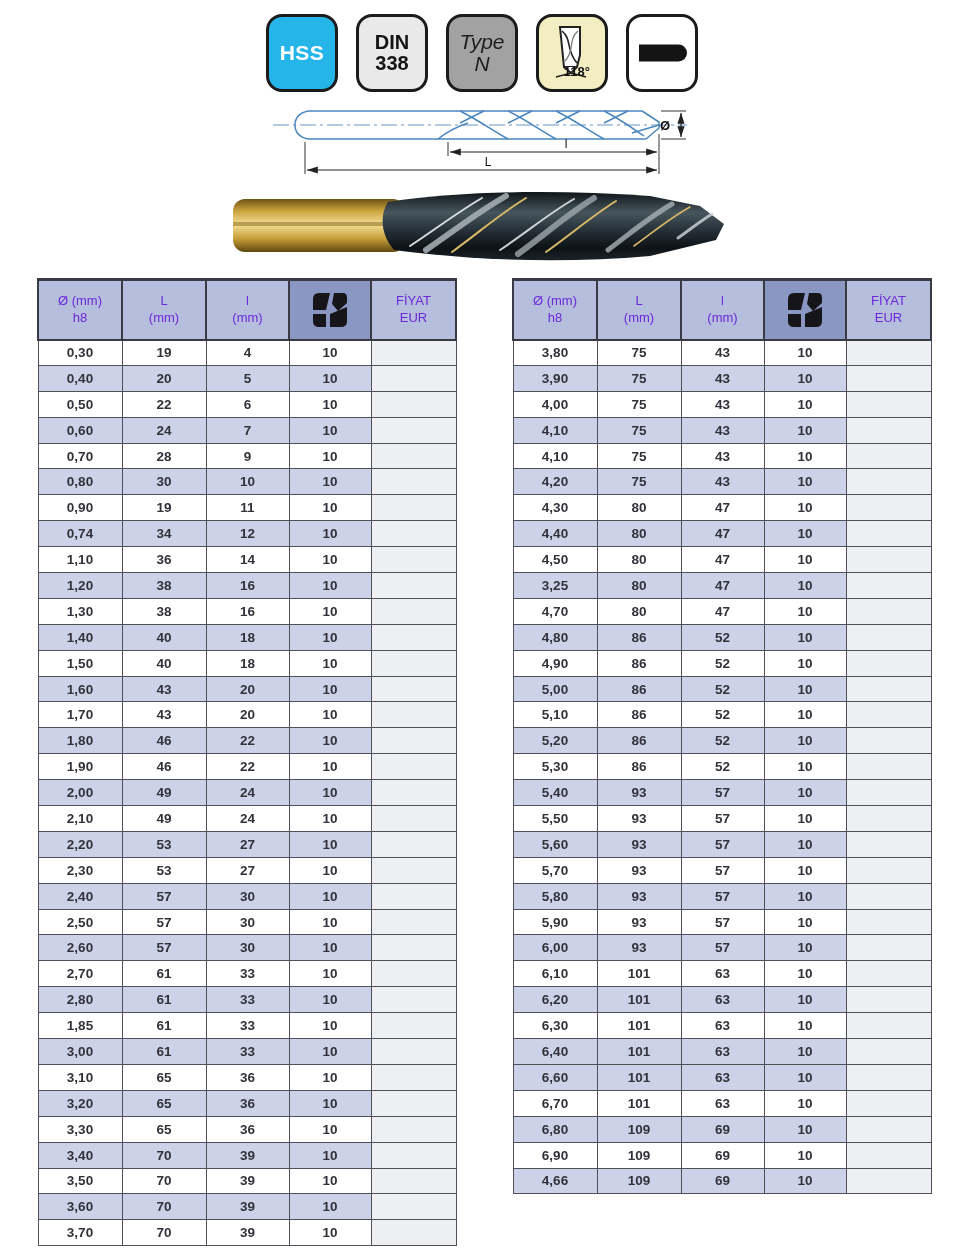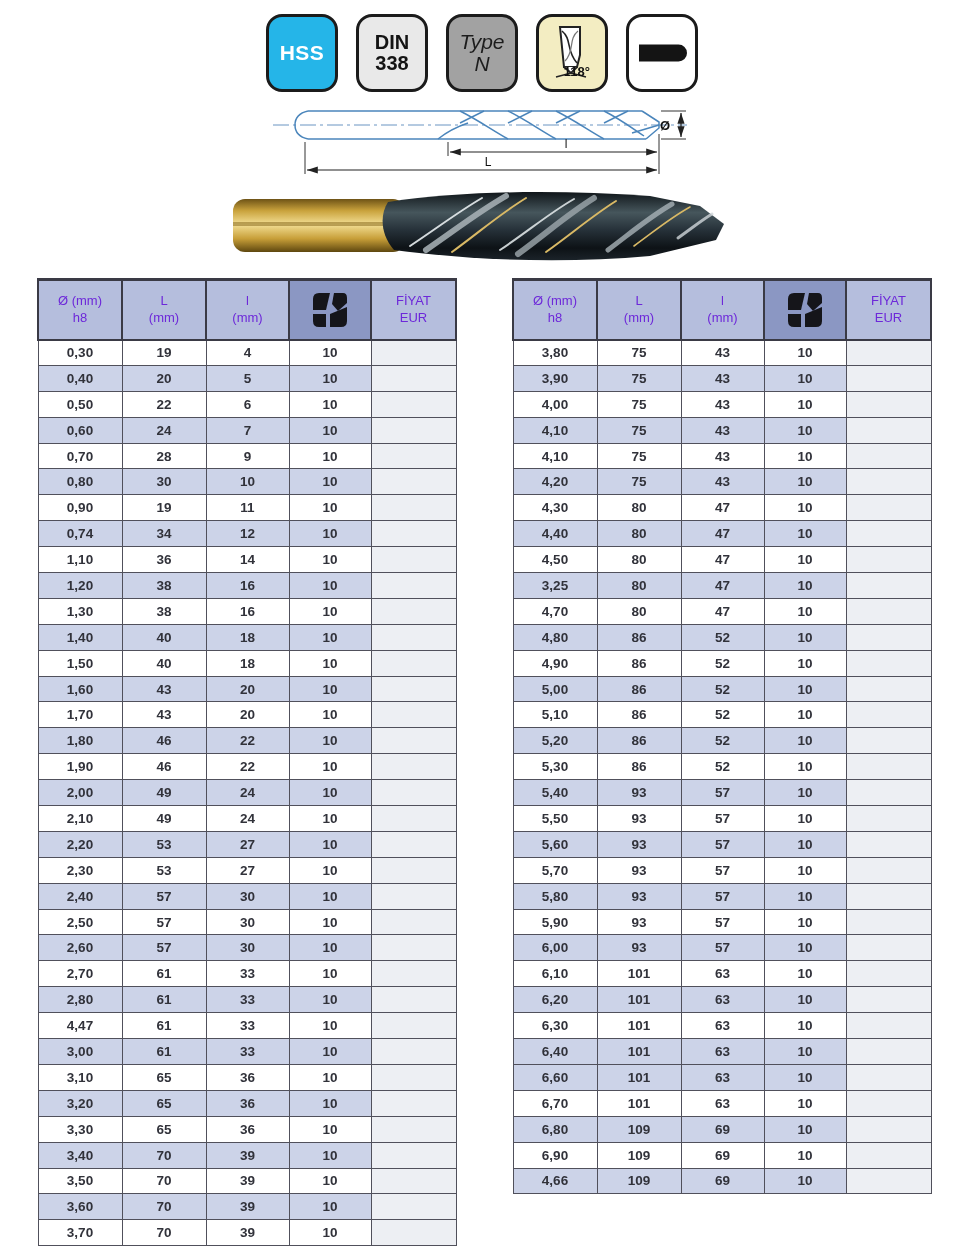--- a/index.html
+++ b/index.html
@@ -387,21 +387,21 @@
         <td class="price-cell"></td>
       </tr>
       <tr class="stripe">
         <td>2,80</td>
         <td>61</td>
         <td>33</td>
         <td>10</td>
         <td class="price-cell"></td>
       </tr>
       <tr>
-        <td>4,47</td>
+        <td>1,85</td>
         <td>61</td>
         <td>33</td>
         <td>10</td>
         <td class="price-cell"></td>
       </tr>
       <tr class="stripe">
         <td>3,00</td>
         <td>61</td>
         <td>33</td>
         <td>10</td>

